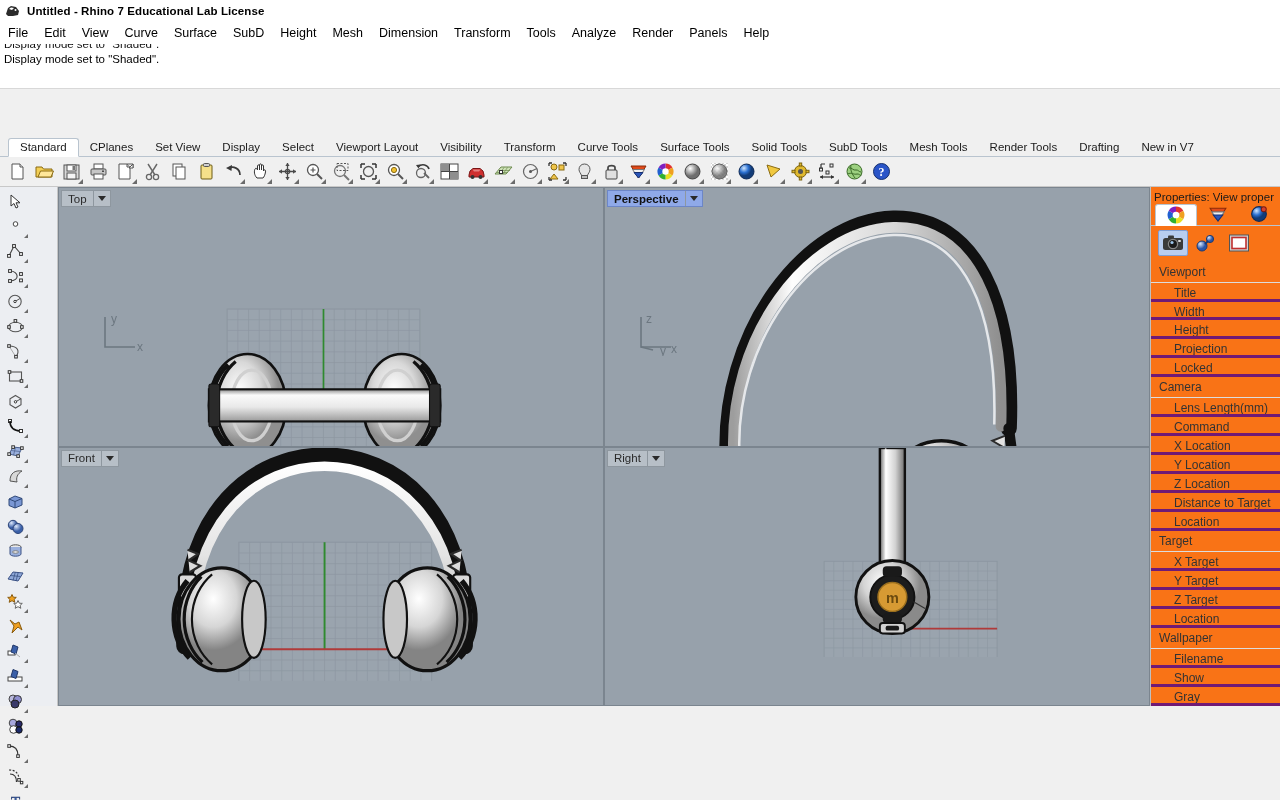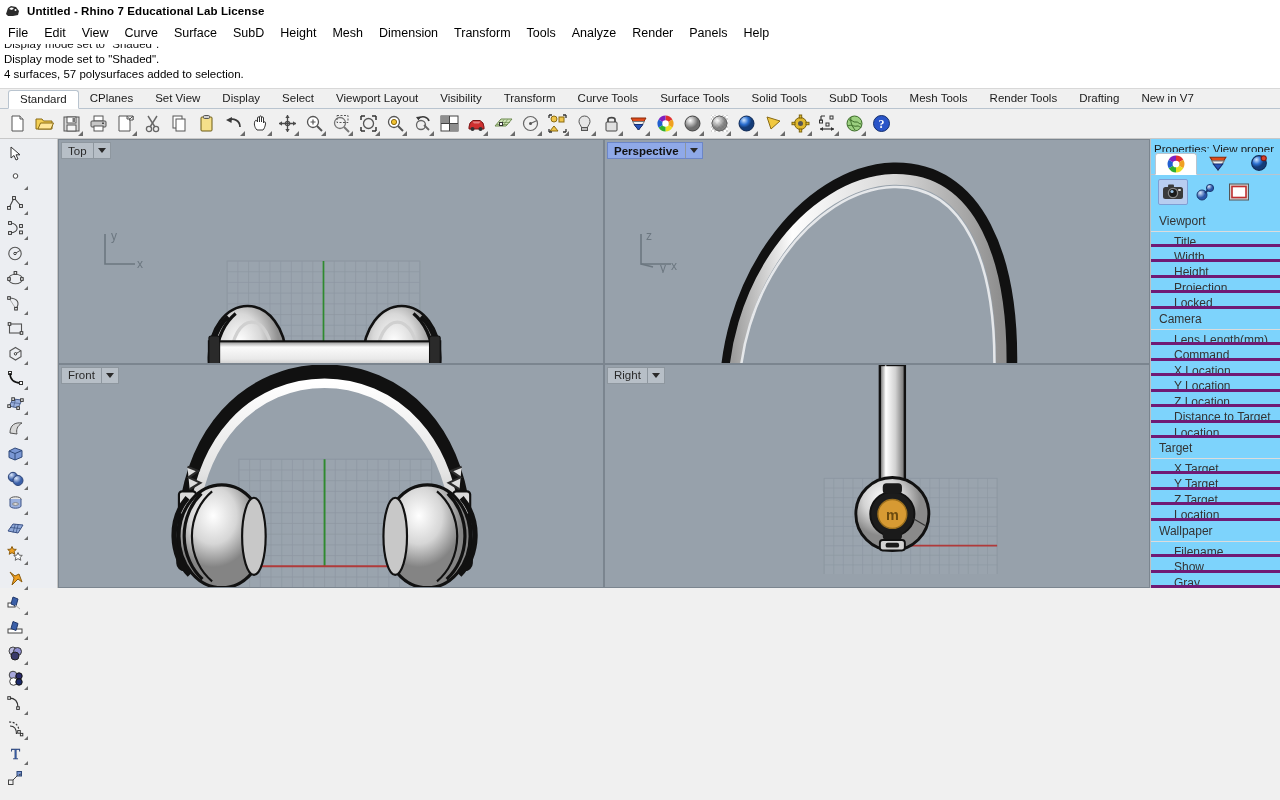--- a/index.html
+++ b/index.html
@@ -3,21 +3,21 @@
 <meta charset="utf-8">
 <style>
   * { box-sizing: border-box; margin: 0; padding: 0; }
   html, body {
     width: 1280px; height: 800px;
     overflow: hidden;
     font-family: "Liberation Sans", sans-serif;
     background: #f0f0f0;
     -webkit-font-smoothing: antialiased;
   }
-  .app { width: 1280px; height: 588px; position: relative; display: flex; flex-direction: column; }
+  .app { width: 1280px; height: 706px; position: relative; display: flex; flex-direction: column; }
 
   
   .titlebar {
     height: 22px; background: #ffffff;
     display: flex; align-items: center; gap: 6px;
     padding-left: 5px; flex: 0 0 22px;
   }
   .title-icon { width: 16px; height: 16px; position: relative; }
   .title-text { font-size: 11.5px; color: #000; font-weight: bold; letter-spacing: .1px; }
 
@@ -43,22 +43,22 @@
     background: #ffffff; flex: 0 0 18px; display: flex; align-items: center;
     padding-left: 4px; border-bottom: 1px solid #c0c0c0;
   }
   .cmdprompt .lbl { font-size: 11.5px; font-weight: bold; color: #000; }
   .caret {
     width: 1px; height: 12px; background: #000; margin-left: 3px;
   }
 
   
   .tabrow {
-    height: 20px; background: #f0f0f0; display: flex; align-items: flex-start;
-    flex: 0 0 20px; padding-left: 8px; border-bottom: 1px solid #b9c4cf;
+    height: 20px; background: #f0f0f0; display: flex; align-items: center;
+    flex: 0 0 20px; padding-left: 8px; border-bottom: 1px solid #b9c4cf; margin-top: 48px;
   }
   .tab {
     font-size: 11.5px; color: #1a1a1a; padding: 2px 11px 3px 11px;
     cursor: default; position: relative; top: 1px;
   }
   .tab.active {
     background: #ffffff; border: 1px solid #b9c4cf; border-bottom: 1px solid #ffffff;
     border-radius: 3px 3px 0 0;
   }
 
@@ -120,21 +120,21 @@
   .vp-title .arrow {
     width: 0; height: 0; border-left: 4px solid transparent; border-right: 4px solid transparent;
     border-top: 5px solid #2a2a2a;
   }
   .axis-ind { position: absolute; font-size: 11px; color: #6c7780; }
 
   .grid-svg { position: absolute; inset: 0; }
 
   
   .props {
-    width: 130px; flex: 0 0 130px; background: #7dd3fc;
+    width: 130px; flex: 0 0 130px; background: #f97316;
     border-left: 1px solid #c0c0c0; display: flex; flex-direction: column;
     overflow: hidden;
   }
   .props-header {
     font-size: 11.5px; color: #1a1a1a; padding: 4px 3px 3px 3px; white-space: nowrap;
     overflow: hidden;
   }
   .props-tabs {
     display: flex; align-items: flex-end; height: 24px; padding-left: 4px; gap: 0;
     border-bottom: 1px solid #b9c4cf;
@@ -195,21 +195,20 @@
     <div class="menu-item">Tools</div>
     <div class="menu-item">Analyze</div>
     <div class="menu-item">Render</div>
     <div class="menu-item">Panels</div>
     <div class="menu-item">Help</div>
   </div>
 
   <div class="cmdhist">
     <div class="clip">Display mode set to "Shaded".</div>
     <div class="cmdline-h" style="margin-top:8px;">Display mode set to "Shaded".</div>
-    <div class="cmdline-h">4 surfaces, 57 polysurfaces added to selection.</div>
   </div>
 
   <div class="tabrow">
     <div class="tab active">Standard</div>
     <div class="tab">CPlanes</div>
     <div class="tab">Set View</div>
     <div class="tab">Display</div>
     <div class="tab">Select</div>
     <div class="tab">Viewport Layout</div>
     <div class="tab">Visibility</div>

